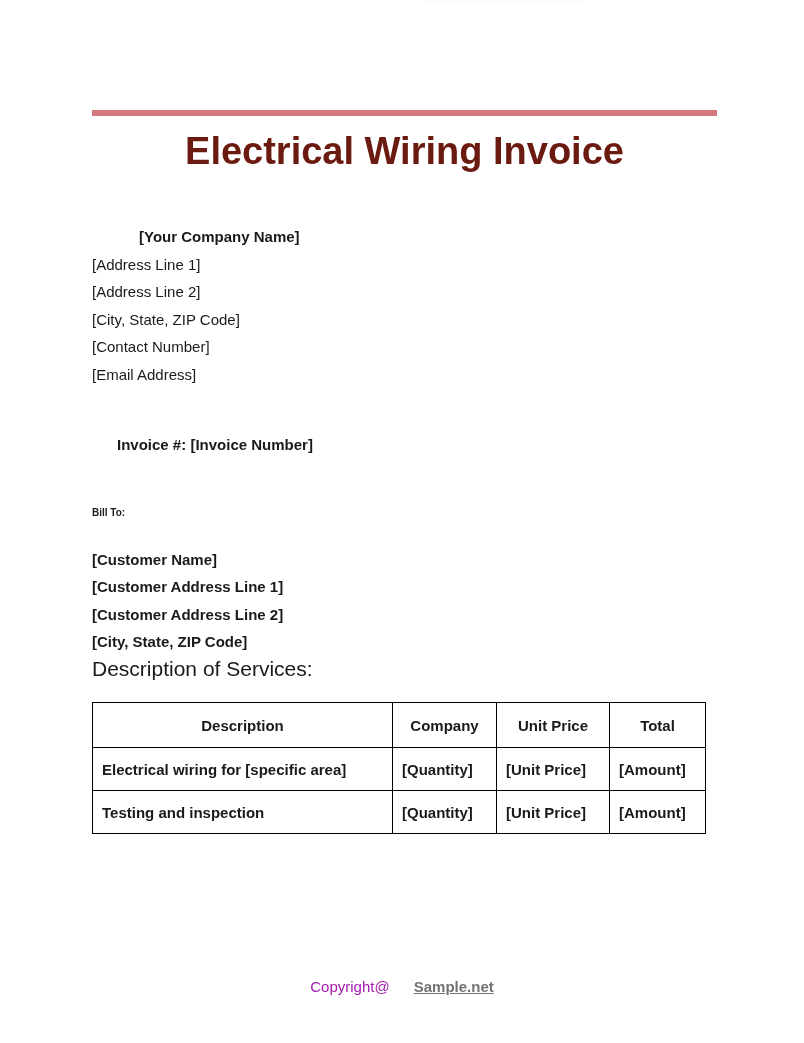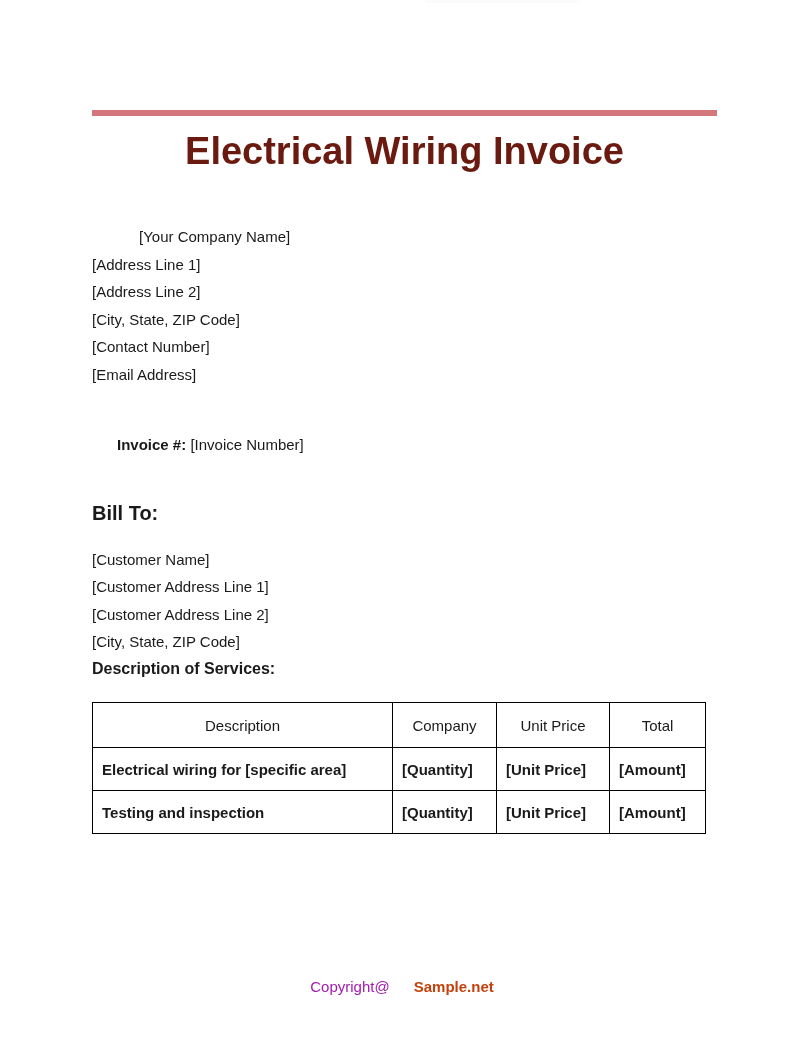--- a/index.html
+++ b/index.html
@@ -61,89 +61,90 @@
     left: 92px;
     top: 223px;
     width: 430px;
   }
   .company-block .line {
     font-size: 15px;
     line-height: 27.5px;
     white-space: pre;
   }
   .company-block .line.strong {
-    font-weight: normal;
+    font-weight: bold;
     padding-left: 47px;
   }
 
   .meta-block {
     position: absolute;
     left: 92px;
     top: 404px;
     width: 430px;
   }
   .meta-row {
     font-size: 15px;
     line-height: 27.2px;
     white-space: pre;
   }
   .meta-row .lbl {
     font-weight: bold;
   }
   .meta-row .val {
-    font-weight: normal;
+    font-weight: bold;
   }
 
   .billto-heading {
     position: absolute;
     left: 92px;
     top: 503px;
-    font-size: 20px;
+    font-size: 10px;
     line-height: 20px;
     font-weight: bold;
   }
 
   .customer-block {
     position: absolute;
     left: 92px;
     top: 546px;
     width: 430px;
+    font-weight: bold;
   }
   .customer-block .line {
     font-size: 15px;
     line-height: 27.4px;
     white-space: pre;
   }
 
   .services-heading {
     position: absolute;
     left: 92px;
     top: 659px;
-    font-size: 16px;
+    font-size: 21px;
     line-height: 20px;
-    font-weight: bold;
+    font-weight: normal;
   }
 
   .services-table {
     position: absolute;
     left: 92px;
     top: 702px;
     width: 613px;
     border-collapse: collapse;
     table-layout: fixed;
   }
   .services-table th,
   .services-table td {
     border: 1.6px solid #000000;
     font-size: 15px;
     background: #ffffff;
     vertical-align: middle;
   }
   .services-table th {
-    font-weight: normal;
+    font-weight: bold;
     text-align: center;
     height: 44px;
     padding: 0 16px;
   }
   .services-table td {
     font-weight: bold;
     text-align: left;
     height: 42px;
     padding: 0 9px;
   }
@@ -158,22 +159,23 @@
     top: 977px;
     width: 804px;
     text-align: center;
     font-size: 15px;
     line-height: 20px;
   }
   .footer .copy-text {
     color: #a21caf;
   }
   .footer .copy-link {
-    color: #c2410c;
-    font-weight: bold;
+    color: #737373;
+    font-weight: bold;
+    text-decoration: underline;
     cursor: pointer;
     padding-left: 24px;
   }
 </style>
 </head>
 <body>
 
 <div class="top-sliver"></div>
 
 <div class="page">

